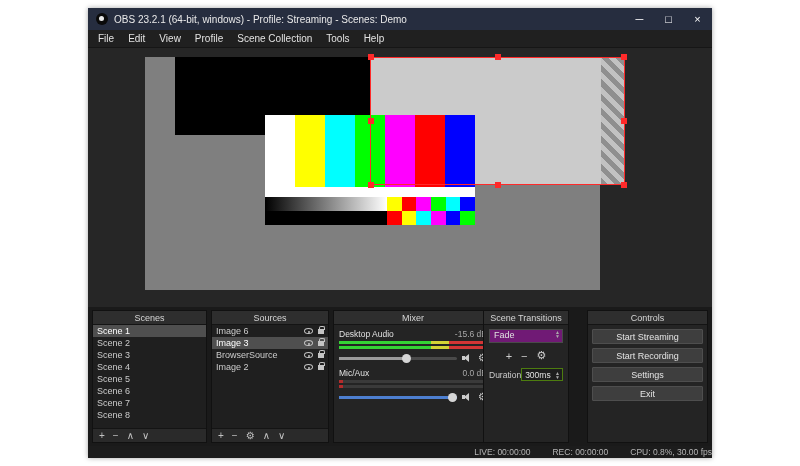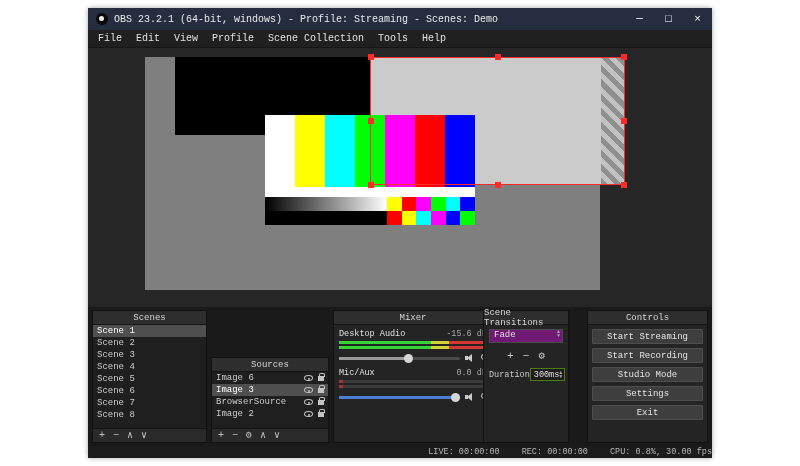--- a/index.html
+++ b/index.html
@@ -1,19 +1,19 @@
 <!DOCTYPE html>
 <html><head>
 <meta charset="utf-8">
 <style>
   * { margin:0; padding:0; box-sizing:border-box; }
   html,body { width:800px; height:466px; background:#ffffff; font-family:"Liberation Sans", sans-serif; overflow:hidden; }
   body { position:relative; }
 
-  .window { position:absolute; left:88px; top:8px; width:624px; height:450px; background:#1c1c1c; box-shadow:0 0 5px rgba(0,0,0,.35);font-family:Liberation Mono, monospace; }
+  .window { position:absolute; left:88px; top:8px; width:624px; height:450px; background:#1c1c1c; box-shadow:0 0 5px rgba(0,0,0,.35); }
 
   
   .titlebar { height:22px; background:#262d3f; display:flex; align-items:center; }
   .app-icon { width:12px; height:12px; border-radius:50%; background:#0a0a0a; margin:0 6px 0 8px; position:relative; flex:none; }
   .app-icon span { position:absolute; left:3px; top:3px; width:5px; height:5px; border-radius:50%; background:#e8e8e8; }
   .title-text { flex:1; font-size:10px; color:#e9e9e9; white-space:nowrap; overflow:hidden; }
   .win-controls { display:flex; height:22px; }
   .win-btn { width:29px; height:22px; display:flex; align-items:center; justify-content:center; color:#ffffff; font-size:11px; }
 
   
@@ -41,21 +41,21 @@
   .selection { position:absolute; left:282px; top:9px; width:255px; height:128px; border:1px solid #ff2a2a; z-index:5; }
   .handle { position:absolute; width:6px; height:6px; background:#ff2a2a; }
   .h-tl{left:-3px;top:-4px} .h-tm{left:calc(50% - 3px);top:-4px} .h-tr{right:-3px;top:-4px}
   .h-ml{left:-3px;top:calc(50% - 3px)} .h-mr{right:-3px;top:calc(50% - 3px)}
   .h-bl{left:-3px;bottom:-4px} .h-bm{left:calc(50% - 3px);bottom:-4px} .h-br{right:-3px;bottom:-4px}
 
   
   .docks { position:relative; height:139px; background:#1a1a1a; }
   .panel { position:absolute; top:3px; bottom:3px; background:#242424; border:1px solid #111111; display:flex; flex-direction:column; }
   .panel-scenes      { left:4px;   width:115px; }
-  .panel-sources     { left:123px; width:118px;margin-top:47px; }
+  .panel-sources     { left:123px; width:118px; }
   .panel-mixer       { left:245px; width:160px; }
   .panel-transitions { left:395px; width:86px;  }
   .panel-controls    { left:499px; width:121px; }
   .panel-header { height:14px; flex:none; background:#2e2e2e; border-bottom:1px solid #141414; color:#d6d6d6;
                   font-size:9px; display:flex; align-items:center; justify-content:center; }
   .list { flex:1; background:#1f1f1f; overflow:hidden; }
   .row { height:12px; display:flex; align-items:center; padding:0 4px; font-size:9px; color:#cccccc; }
   .row.selected { background:#4f4f4f; color:#ffffff; }
   .src-name { flex:1; overflow:hidden; white-space:nowrap; }
   .eye { width:9px; height:6px; border:1px solid #c4c4c4; border-radius:50%; position:relative; flex:none; }
@@ -301,21 +301,20 @@
           </div>
         </div>
       </div>
     </div>
 
     <div class="panel panel-controls">
       <div class="panel-header">Controls</div>
       <div class="controls-body">
         <div class="ctl-btn">Start Streaming</div>
         <div class="ctl-btn">Start Recording</div>
-        <div class="ctl-btn">Studio Mode</div>
         <div class="ctl-btn">Settings</div>
         <div class="ctl-btn">Exit</div>
       </div>
     </div>
   </div>
 
   <div class="statusbar">
     <span>LIVE: 00:00:00</span>
     <span>REC: 00:00:00</span>
     <span>CPU: 0.8%, 30.00 fps</span>

